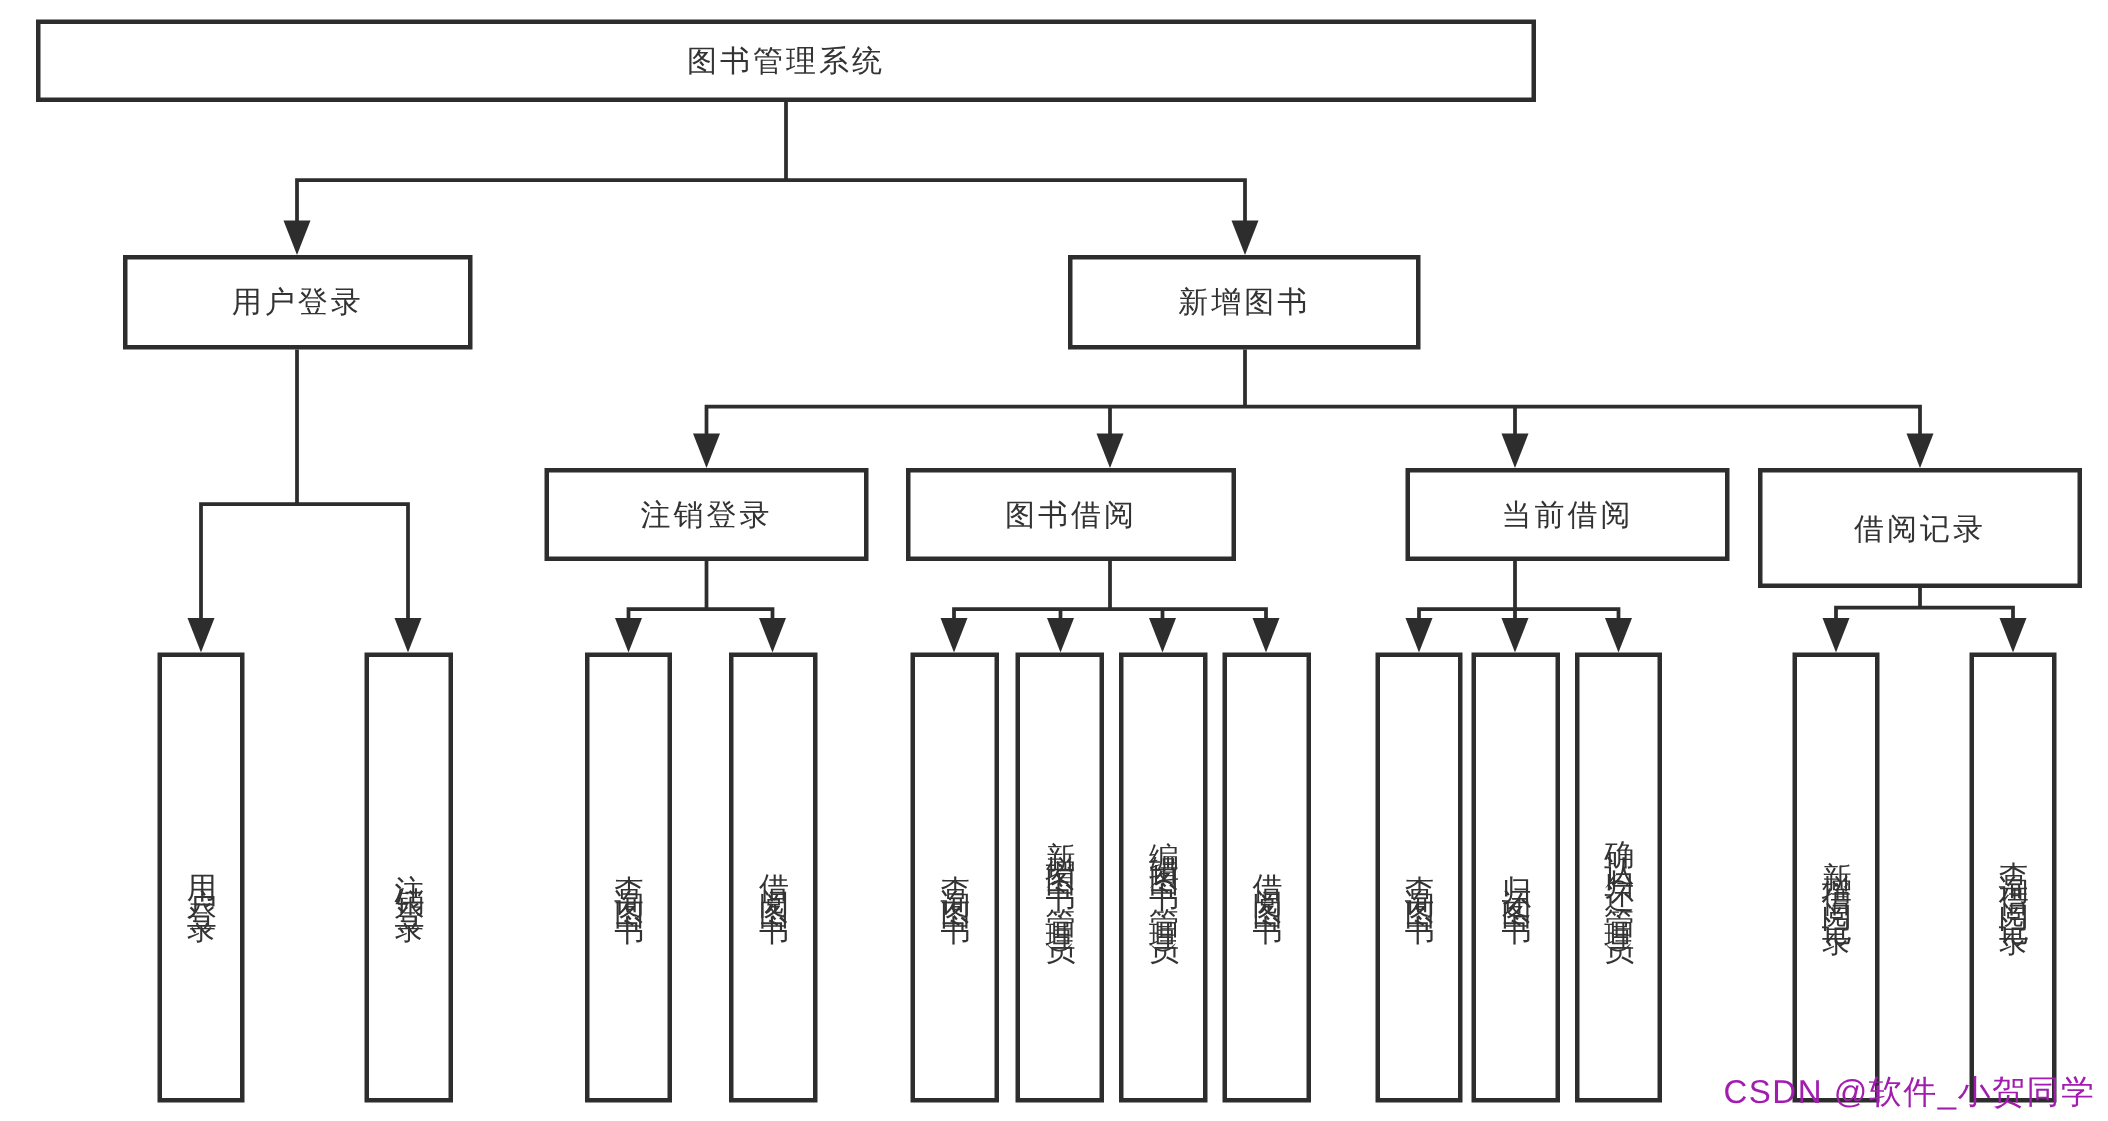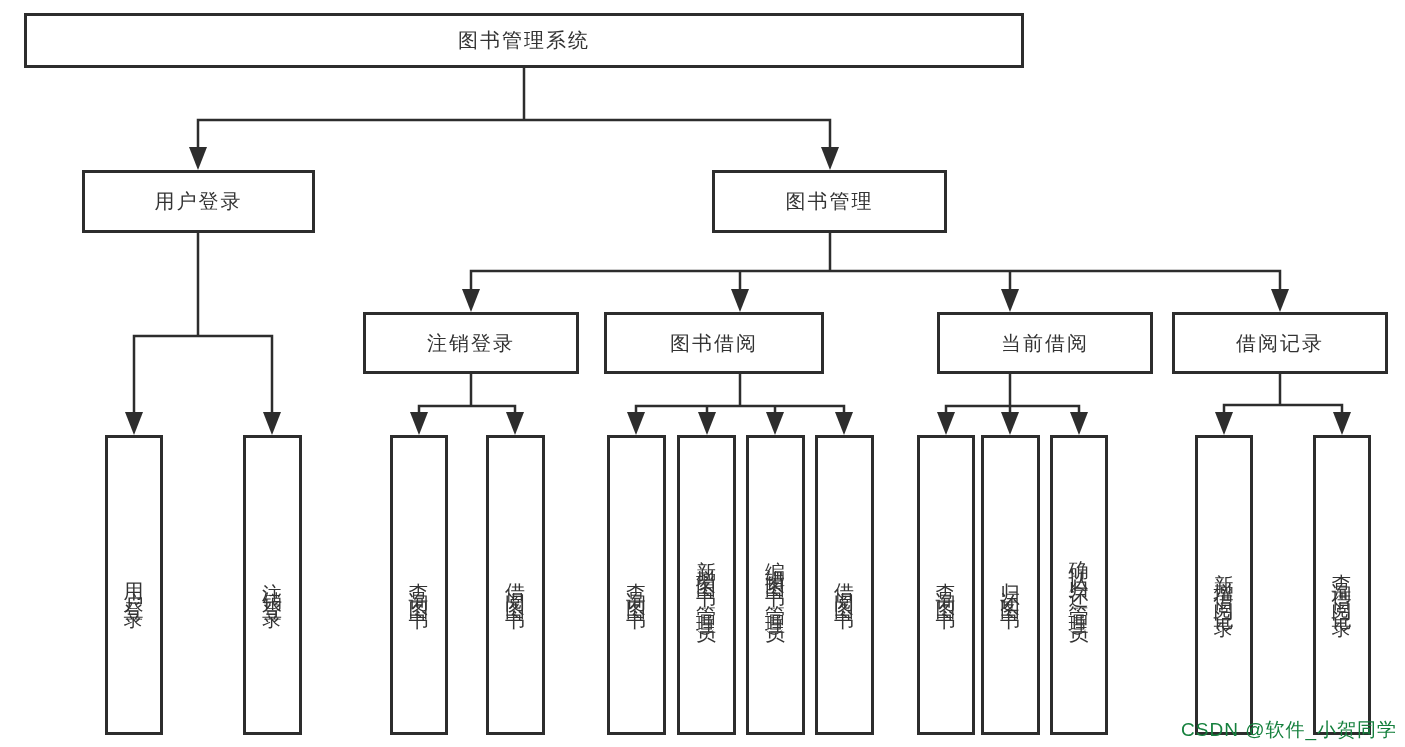--- a/index.html
+++ b/index.html
@@ -37,22 +37,22 @@
     font-size: 20px;
     letter-spacing: 9px;
     line-height: 1;
     color: #333333;
     white-space: nowrap;
   }
   .watermark {
     position: absolute;
     right: 8px;
     bottom: 4px;
-    font-size: 19px;
-    color: #15803d;
+    font-size: 22px;
+    color: #a21caf;
     letter-spacing: 1px;
     z-index: 5;
     white-space: nowrap;
   }
 </style>
 </head>
 <body>
 
 <div class="stage">
 
@@ -90,33 +90,33 @@
   </svg>
 
   <div class="node" style="left:24px;top:13px;width:1000px;height:55px;justify-content:center;">
     <span class="htext">图书管理系统</span>
   </div>
 
   <div class="node" style="left:82px;top:170px;width:233px;height:63px;">
     <span class="htext">用户登录</span>
   </div>
   <div class="node" style="left:712px;top:170px;width:235px;height:63px;">
-    <span class="htext">图书管理</span>
+    <span class="htext">新增图书</span>
   </div>
 
   <div class="node" style="left:363px;top:312px;width:216px;height:62px;">
     <span class="htext">注销登录</span>
   </div>
   <div class="node" style="left:604px;top:312px;width:220px;height:62px;">
     <span class="htext">图书借阅</span>
   </div>
   <div class="node" style="left:902px;top:312px;width:216px;height:62px;margin-left:35px;">
     <span class="htext">当前借阅</span>
   </div>
-  <div class="node" style="left:1172px;top:312px;width:216px;height:62px;">
+  <div class="node" style="left:1172px;top:312px;width:216px;height:80px;">
     <span class="htext">借阅记录</span>
   </div>
 
   <div class="node" style="left:105px;top:435px;width:58px;height:300px;">
     <span class="vtext">用户登录</span>
   </div>
   <div class="node" style="left:243px;top:435px;width:59px;height:300px;">
     <span class="vtext">注销登录</span>
   </div>
 

